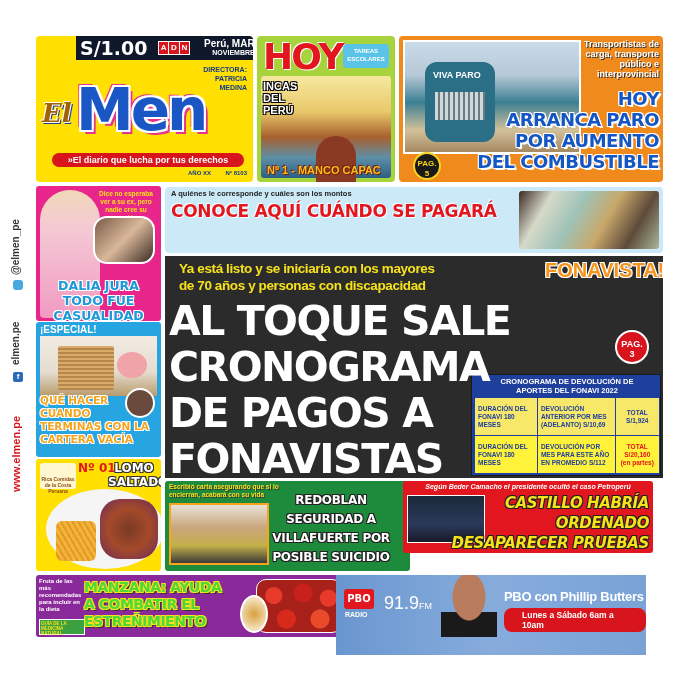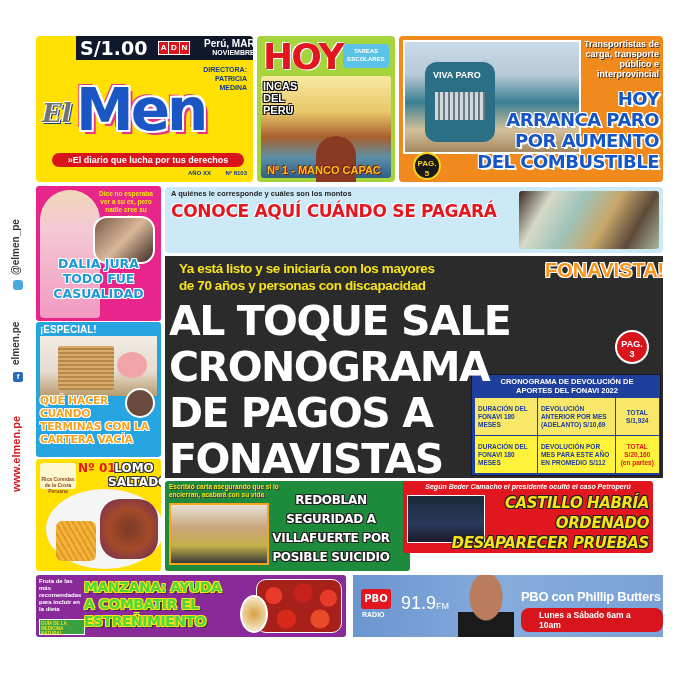--- a/index.html
+++ b/index.html
@@ -13,21 +13,21 @@
 
   
   .masthead { left: 36px; top: 36px; width: 217px; height: 146px; background: #ffe000; border-radius: 4px; overflow: hidden; }
   .mast-top { position: absolute; left: 0; top: 0; width: 217px; height: 24px; background: #0f172a; margin-left: 40px; }
   .price { position: absolute; left: 4px; top: 1px; color: #fff; font-size: 19px; font-weight: 700; font-family: "DejaVu Sans", sans-serif; }
   .adn { position: absolute; left: 82px; top: 5px; width: 32px; height: 14px; background: #fff; display: flex; gap: 1px; padding: 1px; }
   .adn span { flex: 1; background: #d8151c; color: #fff; font-size: 8px; text-align: center; line-height: 12px; font-weight: 700; }
   .date1 { position: absolute; right: 5px; top: 2px; color: #fff; font-size: 10px; font-weight: 700; }
   .date2 { position: absolute; right: 5px; top: 13px; color: #fff; font-size: 7px; font-weight: 700; }
   .director { position: absolute; right: 6px; top: 29px; font-size: 7px; font-weight: 700; color: #123a8c; text-align: right; line-height: 9px; width: 60px; }
-  .logo-el { position: absolute; left: 6px; top: 62px; font-family: "DejaVu Serif", serif; font-style: italic; font-weight: 700; font-size: 26px; color: #737373; text-shadow: 1px 1px 0 #fff, -1px -1px 0 #fff, 2px 2px 0 #1a3d8f; }
+  .logo-el { position: absolute; left: 6px; top: 62px; font-family: "DejaVu Serif", serif; font-style: italic; font-weight: 700; font-size: 26px; color: #a16207; text-shadow: 1px 1px 0 #fff, -1px -1px 0 #fff, 2px 2px 0 #1a3d8f; }
   .logo-men { position: absolute; left: 40px; top: 40px; font-family: "DejaVu Sans", sans-serif; font-weight: 700; font-size: 58px; color: #1a56c4; letter-spacing: -3px; text-shadow: 2px 2px 0 #fff, -2px -2px 0 #fff, 2px -2px 0 #fff, -2px 2px 0 #fff, 4px 4px 0 #e8338a, -3px -3px 0 #e8338a; }
   .slogan { position: absolute; left: 16px; top: 117px; width: 192px; height: 14px; background: #d8151c; border-radius: 8px; color: #fff; font-size: 9px; font-weight: 700; text-align: center; line-height: 14px; }
   .anio { position: absolute; left: 152px; top: 134px; font-size: 6px; font-weight: 700; color: #123a8c; }
   .numero { position: absolute; right: 6px; top: 134px; font-size: 6px; font-weight: 700; color: #123a8c; }
 
   
   .hoy { left: 257px; top: 36px; width: 138px; height: 146px; background: #a7d43c; border-radius: 4px; overflow: hidden; }
   .hoy-art { position: absolute; left: 4px; top: 40px; width: 130px; height: 102px; background: linear-gradient(180deg,#f6e8a0 0%, #e9c86a 35%, #a8602f 60%, #5d8fa6 80%, #2d5f86 100%); border-radius: 3px; }
   .hoy-figure { position: absolute; left: 55px; top: 60px; width: 40px; height: 72px; background: #8a3a22; border-radius: 20px 20px 4px 4px; }
   .hoy-title { position: absolute; left: 6px; top: 0px; font-size: 36px; font-weight: 900; color: #e2161e; font-family: "DejaVu Sans", sans-serif; letter-spacing: -2px; text-shadow: 1px 1px 0 #fff, -1px -1px 0 #fff; }
@@ -44,21 +44,21 @@
   .paro-kicker { position: absolute; right: 4px; top: 3px; width: 90px; color: #fff; font-size: 9px; font-weight: 700; text-align: right; line-height: 10px; text-shadow: 1px 1px 0 #333; }
   .paro-head { position: absolute; right: 4px; top: 52px; width: 250px; color: #1456c4; font-family: "DejaVu Sans", sans-serif; font-weight: 900; font-size: 18px; text-align: right; line-height: 21px; text-shadow: 1px 1px 0 #fff, -1px -1px 0 #fff, 1px -1px 0 #fff, -1px 1px 0 #fff, 2px 2px 0 #fff; letter-spacing: -0.5px; }
   .pag-badge { position: absolute; width: 28px; height: 28px; border-radius: 50%; font-size: 8px; font-weight: 700; text-align: center; line-height: 10px; padding-top: 5px; }
   .pag5 { left: 14px; top: 116px; background: #1a1a1a; color: #f7d21c; border: 2px solid #f7d21c; }
 
   
   .dalia { left: 36px; top: 186px; width: 125px; height: 135px; background: #e8258a; border-radius: 3px; overflow: hidden; }
   .dalia-woman { position: absolute; left: 4px; top: 4px; width: 60px; height: 128px; background: linear-gradient(180deg,#f0d8b8 0%,#f4c9d4 30%,#f19ac2 100%); border-radius: 30px 30px 4px 4px; }
   .dalia-kicker { position: absolute; right: 4px; top: 4px; width: 62px; color: #f7e21c; font-size: 6.5px; font-weight: 700; text-align: center; line-height: 8px; }
   .dalia-photo { position: absolute; right: 6px; top: 30px; width: 62px; height: 48px; background: linear-gradient(135deg,#7a5a48,#d9b89a,#3b2a24); border: 2px solid #fff; border-radius: 14px; }
-  .dalia-head { position: absolute; left: 2px; top: 70px; width: 121px; color: #1c9ad8; font-family: "DejaVu Sans", sans-serif; font-weight: 900; font-size: 12.5px; text-align: center; line-height: 15px; text-shadow: 1px 1px 0 #fff, -1px -1px 0 #fff, 1px -1px 0 #fff, -1px 1px 0 #fff; }
+  .dalia-head { position: absolute; left: 2px; top: 92px; width: 121px; color: #1c9ad8; font-family: "DejaVu Sans", sans-serif; font-weight: 900; font-size: 12.5px; text-align: center; line-height: 15px; text-shadow: 1px 1px 0 #fff, -1px -1px 0 #fff, 1px -1px 0 #fff, -1px 1px 0 #fff; }
 
   .especial { left: 36px; top: 322px; width: 125px; height: 135px; background: #27a5e0; border-radius: 3px; overflow: hidden; }
   .esp-label { position: absolute; left: 4px; top: 2px; color: #fff; font-size: 10px; font-weight: 700; }
   .esp-photo { position: absolute; left: 4px; top: 14px; width: 117px; height: 60px; background: linear-gradient(180deg,#f2ece4 0%, #e6dccf 60%, #b89b6c 100%); }
   .coins { position: absolute; left: 18px; top: 10px; width: 56px; height: 44px; background: repeating-linear-gradient(0deg,#b5874a 0 2px,#d9ab6a 2px 4px); border-radius: 2px; }
   .pig { position: absolute; right: 10px; top: 16px; width: 30px; height: 26px; background: #f0a4a8; border-radius: 50%; }
   .esp-circle { position: absolute; right: 6px; top: 66px; width: 30px; height: 30px; border-radius: 50%; background: #6a4a3c; border: 2px solid #fff; }
   .esp-head { position: absolute; left: 4px; top: 72px; width: 121px; color: #f7a41c; font-family: "DejaVu Sans", sans-serif; font-weight: 900; font-size: 10.5px; line-height: 13px; text-shadow: 1px 1px 0 #fff, -1px -1px 0 #fff, 1px -1px 0 #fff, -1px 1px 0 #fff; }
 
   .lomo { left: 36px; top: 459px; width: 125px; height: 112px; background: #ffe000; border-radius: 3px; overflow: hidden; }
@@ -100,21 +100,21 @@
   .cast-photo { position: absolute; left: 4px; top: 14px; width: 78px; height: 48px; background: linear-gradient(180deg,#1a2a3a 0%,#2a3a5a 60%,#1a1a2a 100%); border: 1px solid #fff; }
   .cast-head { position: absolute; right: 4px; top: 12px; width: 250px; color: #f7e21c; font-family: "DejaVu Sans", sans-serif; font-weight: 900; font-size: 15px; text-align: right; line-height: 20px; text-shadow: 1px 1px 0 #222, -1px -1px 0 #222, 1px -1px 0 #222, -1px 1px 0 #222; letter-spacing: -0.4px; }
 
   .manzana { left: 36px; top: 575px; width: 310px; height: 62px; background: #8a2a9a; border-radius: 3px; overflow: hidden; }
   .manz-kicker { position: absolute; left: 3px; top: 3px; width: 45px; color: #fff; font-size: 6px; font-weight: 700; line-height: 7px; }
   .guia { position: absolute; left: 3px; top: 44px; width: 46px; height: 16px; background: #3aa040; color: #f7e21c; font-size: 4.5px; font-weight: 700; line-height: 5px; padding: 1px; border: 1px solid #fff; }
   .manz-head { position: absolute; left: 48px; top: 4px; width: 180px; color: #4ed83a; font-family: "DejaVu Sans", sans-serif; font-weight: 900; font-size: 14px; line-height: 17px; text-shadow: 1px 1px 0 #f7e21c, -1px -1px 0 #f7e21c, 1px -1px 0 #f7e21c, -1px 1px 0 #f7e21c, 2px 2px 0 #333; letter-spacing: -0.5px; }
   .apples { position: absolute; right: 4px; top: 4px; width: 86px; height: 54px; border-radius: 10px; background: radial-gradient(circle at 20% 30%,#e83a2a 0 8px,transparent 9px), radial-gradient(circle at 55% 25%,#c8201a 0 9px,transparent 10px), radial-gradient(circle at 85% 35%,#e83a2a 0 8px,transparent 9px), radial-gradient(circle at 35% 75%,#d82a1a 0 9px,transparent 10px), radial-gradient(circle at 75% 75%,#e84a2a 0 9px,transparent 10px), #a8201a; border: 1px solid #fff; }
   .vinegar { position: absolute; right: 78px; top: 20px; width: 28px; height: 38px; border-radius: 50%; background: radial-gradient(circle,#d8a040 0%,#f2e0b8 70%); border: 2px solid #fff; }
 
-  .pbo { left: 353px; top: 575px; width: 310px; height: 62px; background: linear-gradient(90deg,#6a96cf 0%,#86acdc 50%,#7aa2d6 100%); overflow: hidden; }
+  .pbo { left: 336px; top: 575px; width: 310px; height: 80px; background: linear-gradient(90deg,#6a96cf 0%,#86acdc 50%,#7aa2d6 100%); overflow: hidden; }
   .pbo-logo { position: absolute; left: 8px; top: 14px; width: 30px; height: 20px; background: #e2161e; color: #fff; font-weight: 900; font-size: 10px; text-align: center; line-height: 20px; border-radius: 3px; font-family: "DejaVu Sans", sans-serif; }
   .pbo-radio { position: absolute; left: 9px; top: 36px; color: #fff; font-size: 7px; font-weight: 700; }
   .pbo-freq { position: absolute; left: 48px; top: 18px; color: #fff; font-size: 18px; }
   .pbo-fm { font-size: 9px; }
   .pbo-host { position: absolute; left: 105px; top: 0; width: 56px; height: 62px; background: radial-gradient(ellipse at 50% 35%,#b97c5c 0 16px,transparent 17px), linear-gradient(180deg,transparent 60%,#1a1a1a 60%); }
   .pbo-title { position: absolute; left: 168px; top: 14px; color: #fff; font-size: 13px; font-weight: 700; letter-spacing: -0.3px; }
   .pbo-sched { position: absolute; left: 168px; top: 33px; background: #d8151c; color: #fff; font-size: 8.5px; font-weight: 700; padding: 2px 18px; border-radius: 8px; }
 </style>
 </head>
 <body>

